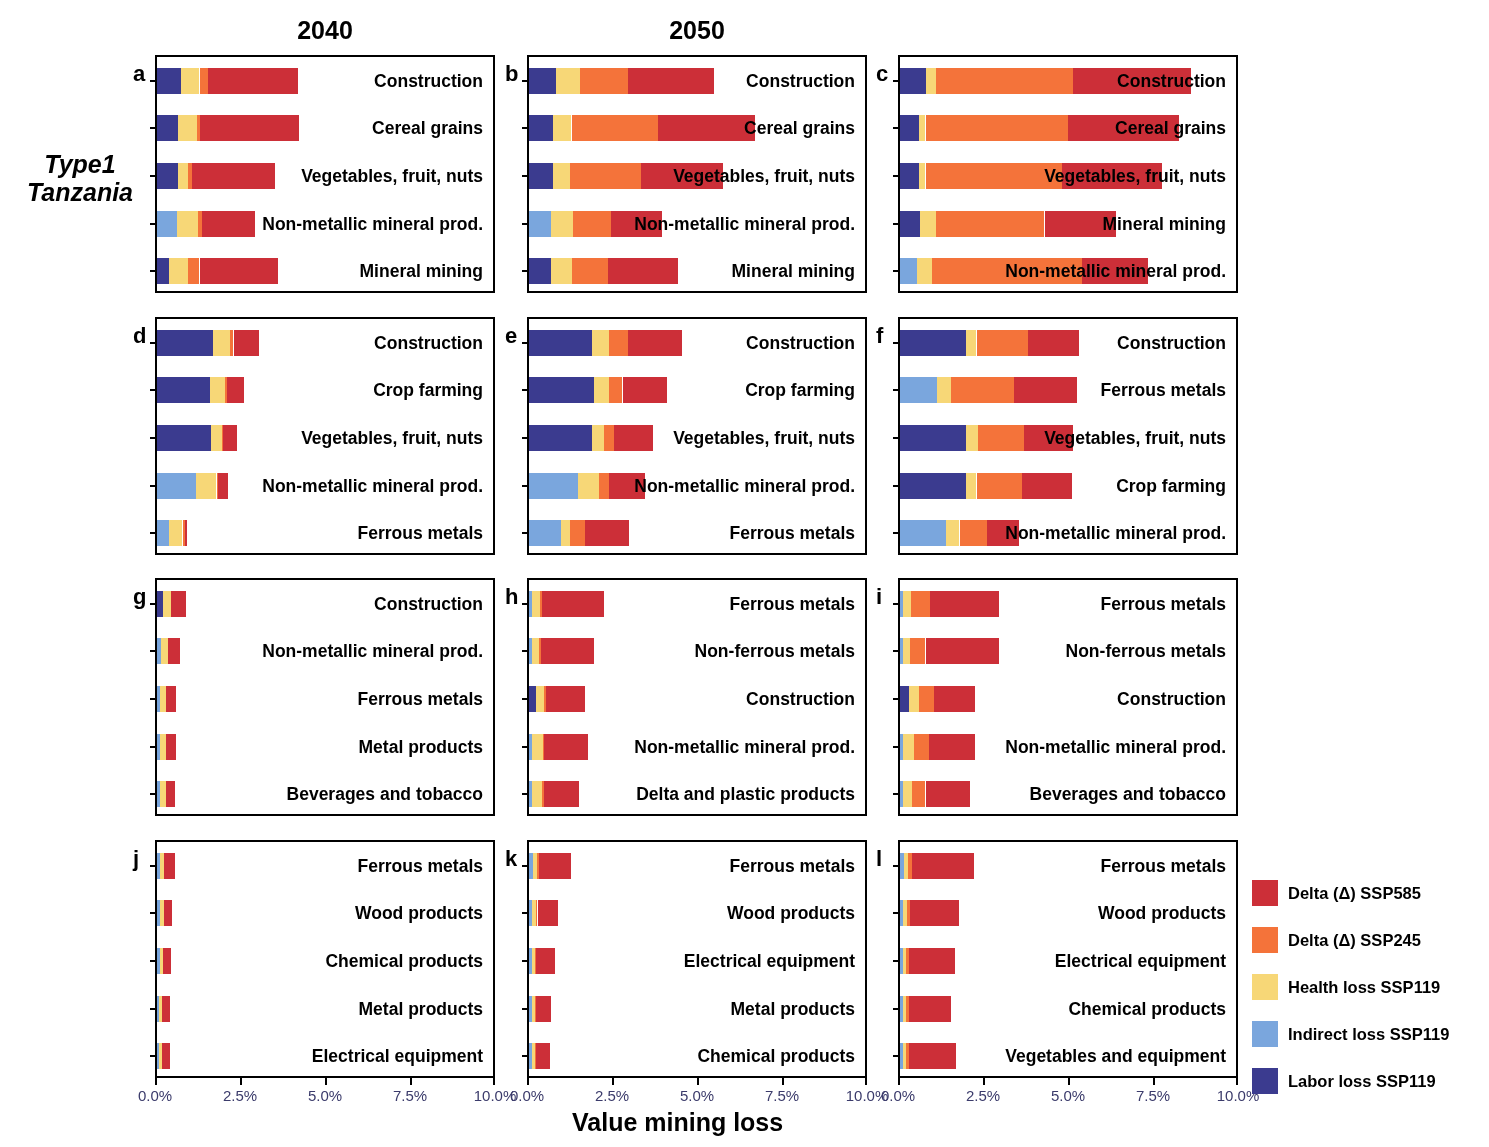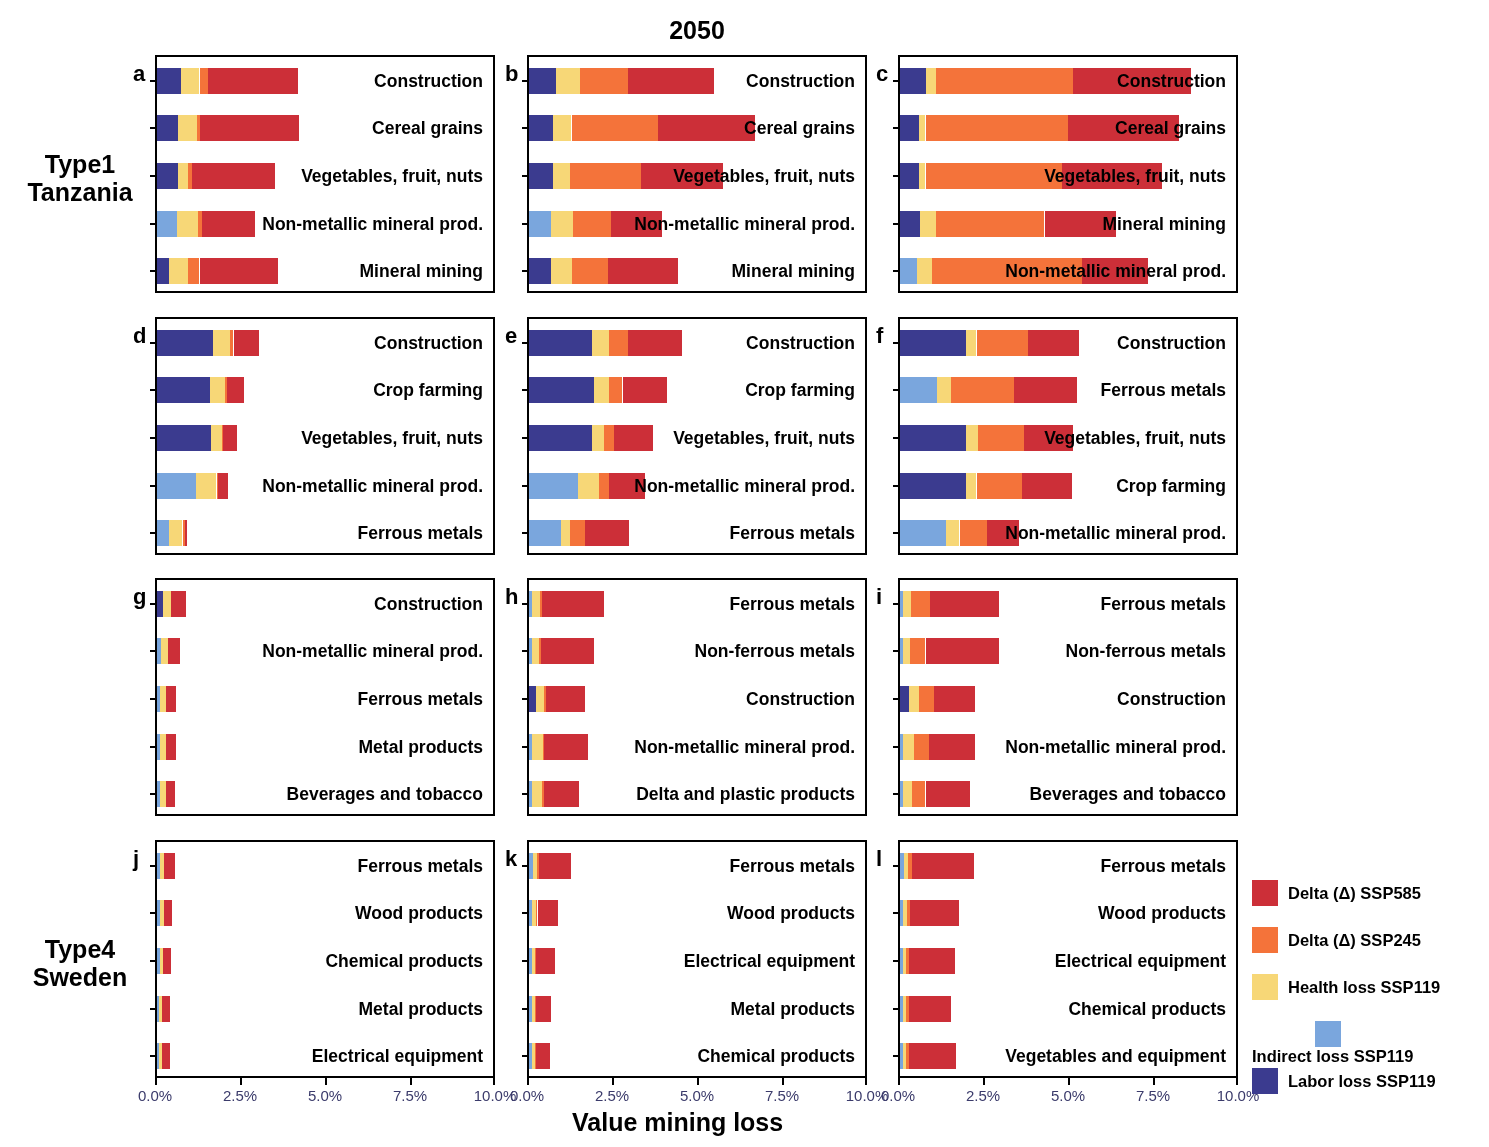--- a/index.html
+++ b/index.html
@@ -1,20 +1,20 @@
 <!DOCTYPE html>
 <html><head>
 <meta charset="utf-8">
 <style>
   html,body{margin:0;padding:0;background:#ffffff;}
   body{width:1489px;height:1147px;font-family:"Liberation Sans",sans-serif;color:#000;position:relative;overflow:hidden;}
   .fig{position:absolute;left:0;top:0;width:1489px;height:1147px;}
 
   .col-title{position:absolute;font-size:25px;font-weight:bold;text-align:center;}
-  .row-label{position:absolute;font-size:25px;font-weight:bold;text-align:center;line-height:1.12;}
+  .row-label{position:absolute;font-size:25px;font-weight:bold;text-align:center;line-height:1.12;font-style:italic;}
 
   .panel{position:absolute;border:2px solid #000;box-sizing:border-box;background:#fff;}
   .panel-letter{position:absolute;font-size:22px;font-weight:bold;}
 
   .bars{position:absolute;left:0;top:0;right:0;bottom:0;}
   .barrow{position:absolute;left:0;height:26px;}
   .seg{position:absolute;top:0;height:26px;}
   .tick{position:absolute;left:-7px;width:7px;height:2px;background:#000;}
   .blabel{position:absolute;font-size:17.5px;font-weight:bold;white-space:nowrap;text-align:right;}
 
@@ -27,24 +27,24 @@
   .legend{position:absolute;}
   .legend-item{position:absolute;display:flex;align-items:center;}
   .swatch{width:26px;height:26px;margin-right:10px;}
   .legend-text{font-size:16.5px;font-weight:bold;white-space:nowrap;}
 </style>
 </head>
 <body>
 
 <div class="fig">
 
+  <div class="col-title" style="left:155px;top:16px;width:340px;">2040</div>
   <div class="col-title" style="left:527px;top:16px;width:340px;">2050</div>
 
   <div class="row-label" style="left:10px;top:150px;width:140px;">Type1<br>Tanzania</div>
-  <div class="row-label" style="left:10px;top:935px;width:140px;">Type4<br>Sweden</div>
 
   <div id="panels">
       <div class="panel" style="left: 155px; top: 55px; width: 340px; height: 238px;">
         <div class="bars">
           <div class="barrow" style="top: 10.8px; width: 340px;">
             <div class="tick" style="top: 12px;"></div>
             <div class="seg" style="left: 0px; width: 23.8px; background: rgb(59, 59, 143);"></div>
             <div class="seg" style="left: 23.8px; width: 18.7px; background: rgb(247, 215, 119);"></div>
             <div class="seg" style="left: 42.5px; width: 8.5px; background: rgb(244, 115, 58);"></div>
             <div class="seg" style="left: 51px; width: 90.1px; background: rgb(204, 47, 56);"></div>
@@ -616,21 +616,21 @@
         <span class="legend-text">Delta (Δ) SSP585</span>
       </div>
       <div class="legend-item" style="left: 0px; top: 47px;">
         <span class="swatch" style="background: rgb(244, 115, 58);"></span>
         <span class="legend-text">Delta (Δ) SSP245</span>
       </div>
       <div class="legend-item" style="left: 0px; top: 94px;">
         <span class="swatch" style="background: rgb(247, 215, 119);"></span>
         <span class="legend-text">Health loss SSP119</span>
       </div>
-      <div class="legend-item" style="left: 0px; top: 141px; flex-direction: column;">
+      <div class="legend-item" style="left: 0px; top: 141px;">
         <span class="swatch" style="background: rgb(122, 166, 221);"></span>
         <span class="legend-text">Indirect loss SSP119</span>
       </div>
       <div class="legend-item" style="left: 0px; top: 188px;">
         <span class="swatch" style="background: rgb(59, 59, 143);"></span>
         <span class="legend-text">Labor loss SSP119</span>
       </div>
     </div>
 
 </div>

